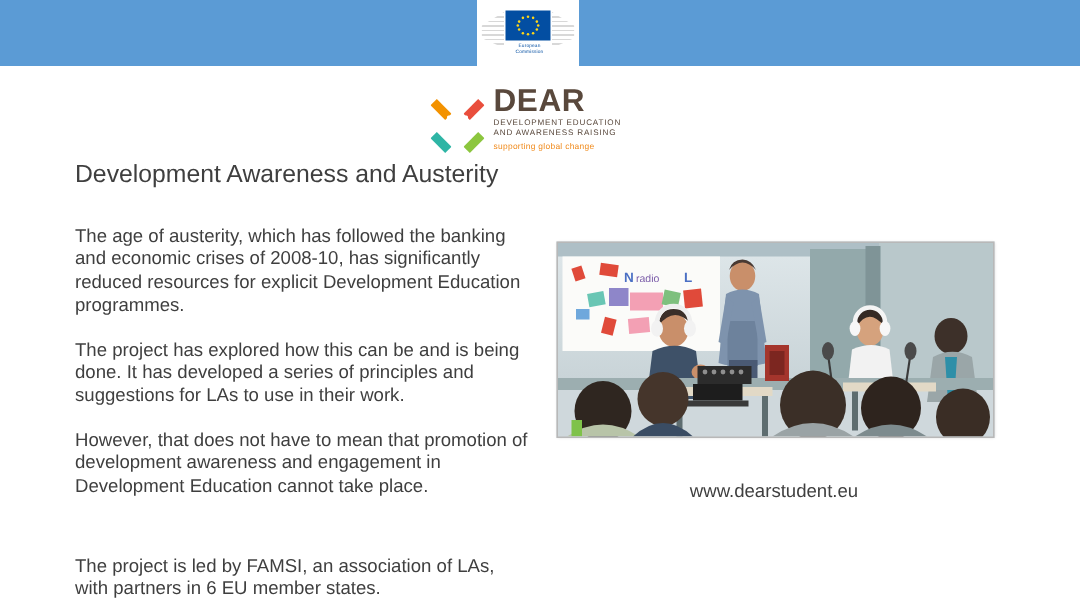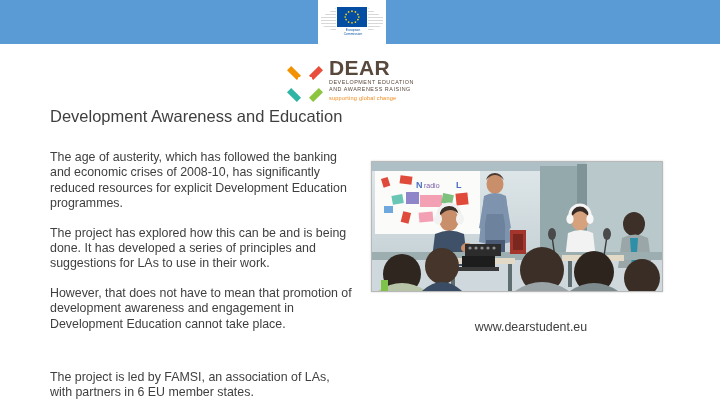--- a/index.html
+++ b/index.html
@@ -153,21 +153,21 @@
     border: 1px solid #b8b8b8;
     background: #cfd8dc;
     overflow: hidden;
     box-shadow: 0 0 2px rgba(0,0,0,0.18);
   }
   #photo-frame svg { display: block; width: 100%; height: 100%; }
 
   
   #website-url {
     position: absolute;
-    left: 386px; top: 320px;
+    left: 371px; top: 320px;
     width: 290px;
     text-align: center;
     font-size: 12.4px;
     color: #3f3f3f;
   }
 </style>
 </head>
 <body>
 
 <div id="top-banner">
@@ -211,21 +211,21 @@
   </div>
   <div id="dear-text-block">
     <div id="dear-wordmark">DEAR</div>
     <div class="dear-sub">DEVELOPMENT EDUCATION</div>
     <div class="dear-sub">AND AWARENESS RAISING</div>
     <div id="dear-tagline">supporting global change</div>
   </div>
 </div>
 
 <div id="slide-title">
-  <div>Development Awareness and Education</div>
+  <div>Development Awareness and Austerity</div>
 </div>
 
 <div id="body-copy">
   <p>The age of austerity, which has followed the banking and economic crises of 2008-10, has significantly reduced resources for explicit Development Education programmes.</p>
   <p>The project has explored how this can be and is being done. It has developed a series of principles and suggestions for LAs to use in their work.</p>
   <p>However, that does not have to mean that promotion of development awareness and engagement in Development Education cannot take place.</p>
   <p>The project is led by FAMSI, an association of LAs, with partners in 6 EU member states.</p>
 </div>
 
 <div id="photo-frame">

